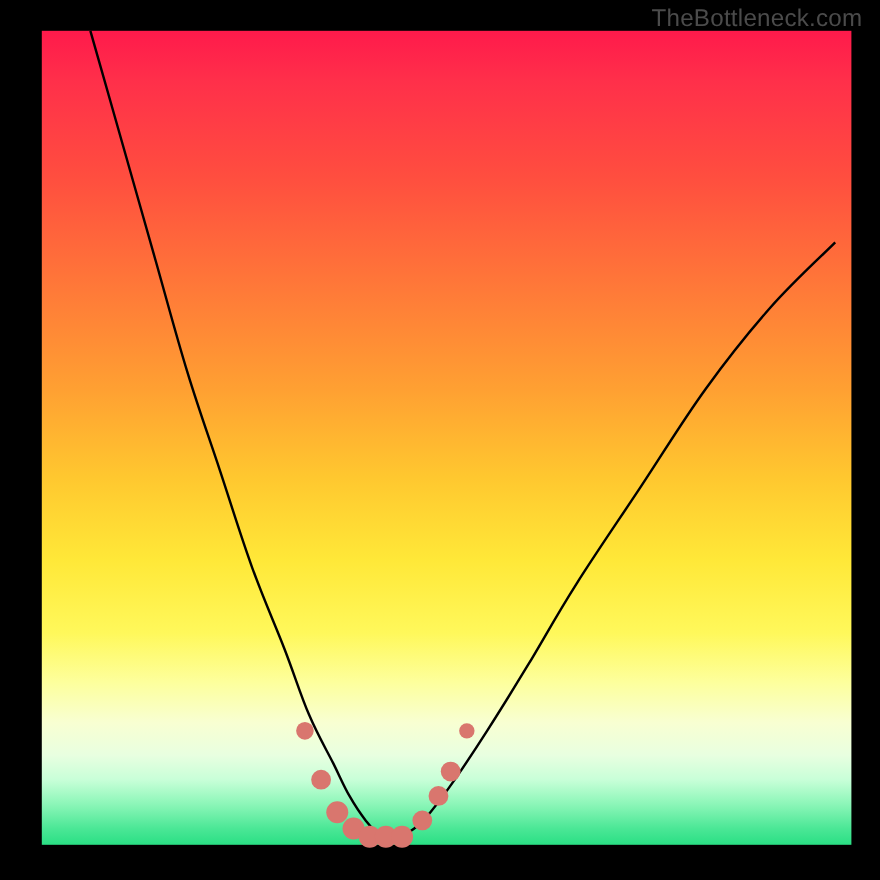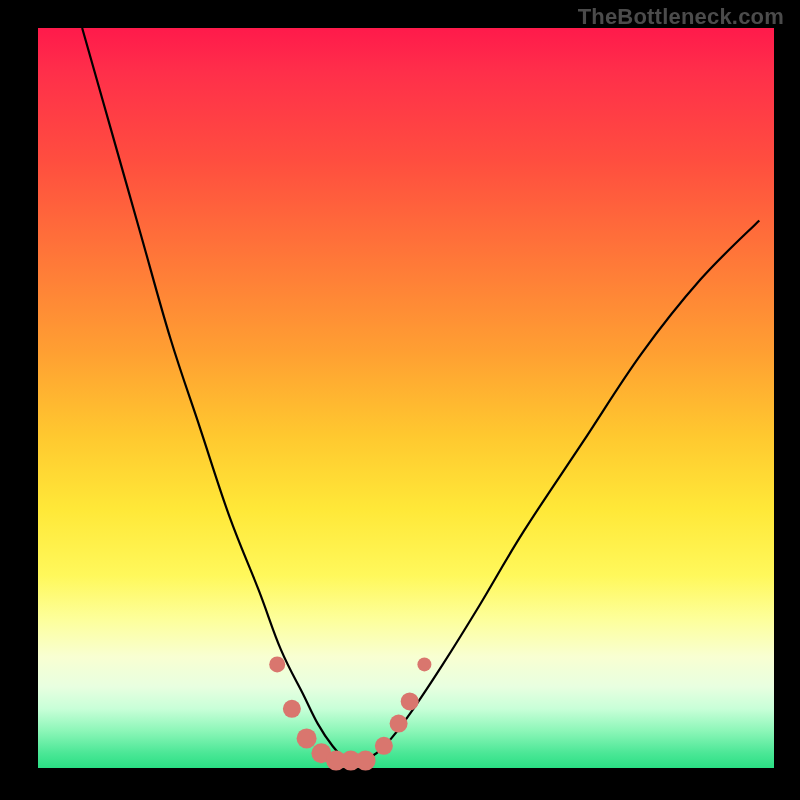--- a/index.html
+++ b/index.html
@@ -43,21 +43,21 @@
       #4be796 98%,
       #2adf84 100%
     );
   }
   .watermark {
     position: absolute;
     top: 4px;
     right: 16px;
     color: #4b4b4b;
     font-size: 22px;
-    font-weight: 700;
+    font-weight: 400;
     letter-spacing: 0.2px;
     user-select: none;
   }
   svg.curve-layer {
     position: absolute;
     left: 0;
     top: 0;
     width: 736px;
     height: 740px;
     overflow: visible;

